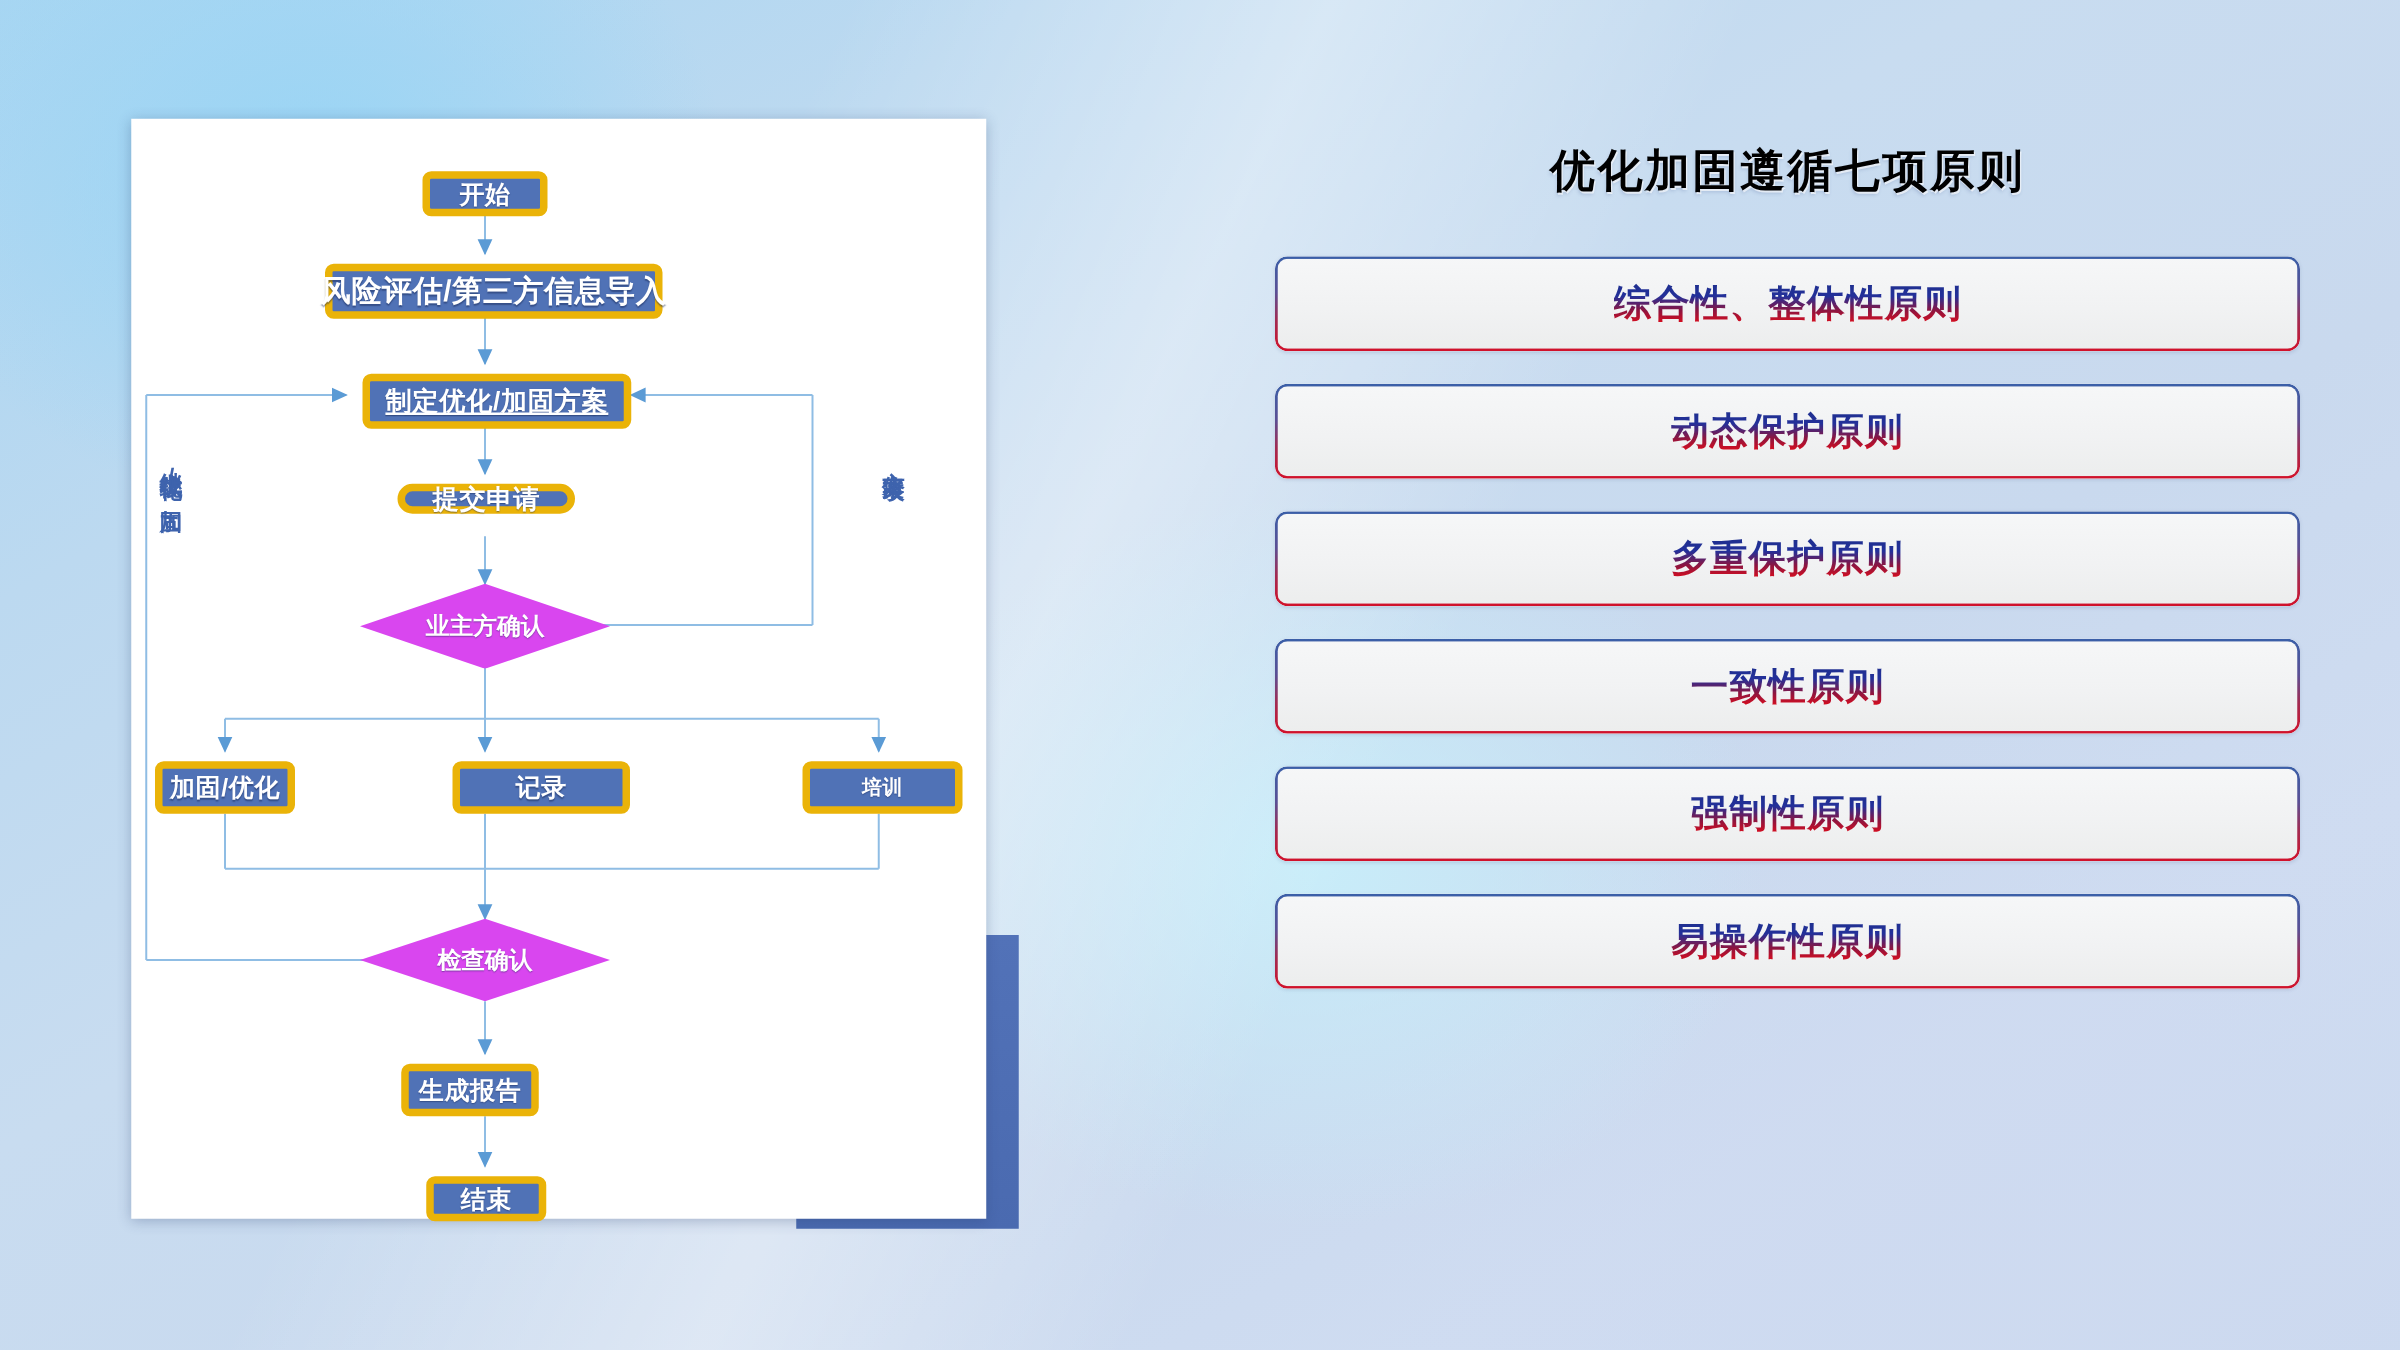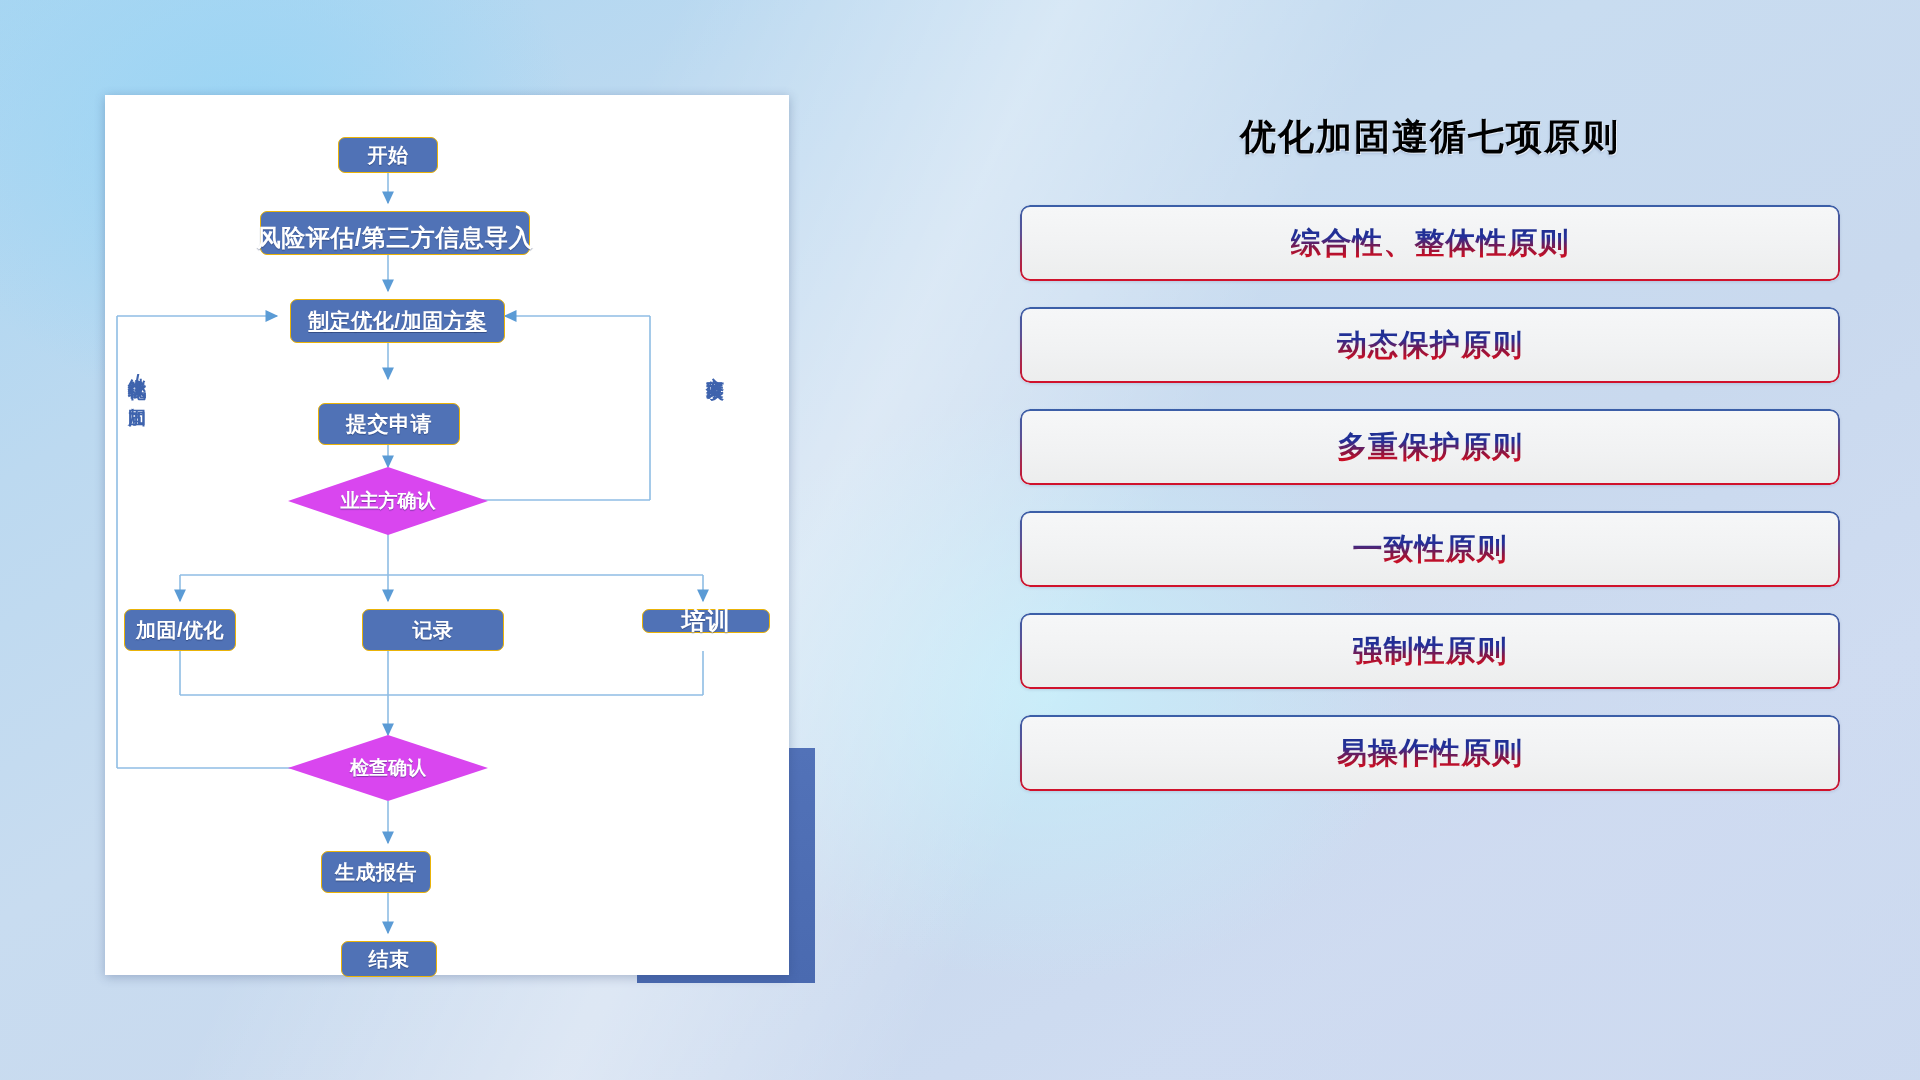--- a/index.html
+++ b/index.html
@@ -33,21 +33,21 @@
   #card{
     position:absolute;left:105px;top:95px;width:684px;height:880px;
     background:#ffffff;
     box-shadow:0 2px 10px rgba(40,60,110,.30);
   }
 
   
   #flow{position:absolute;inset:0;}
   .node{
     position:absolute;box-sizing:border-box;
-    background:#5072b6;border:1px solid #eab308;border-radius:7px;
+    background:#5072b6;border:6px solid #eab308;border-radius:7px;
     color:#ffffff;font-weight:bold;
     display:flex;align-items:center;justify-content:center;
     text-shadow:0 1px 1px rgba(20,35,80,.45);
     letter-spacing:.5px;white-space:nowrap;
   }
   .diamond{
     position:absolute;
     display:flex;align-items:center;justify-content:center;
     color:#ffffff;font-weight:bold;
     text-shadow:0 1px 1px rgba(20,35,80,.45);
@@ -150,37 +150,37 @@
     </div>
 
     <div class="node" style="left:155px;top:116px;width:270px;height:44px;font-size:24px;align-items:flex-end;">
       <span>风险评估/第三方信息导入</span>
     </div>
 
     <div class="node" style="left:185px;top:204px;width:215px;height:44px;font-size:21px;text-decoration:underline;">
       <span>制定优化/加固方案</span>
     </div>
 
-    <div class="node" style="left:213px;top:308px;width:142px;height:42px;font-size:21px;">
+    <div class="node" style="left:213px;top:292px;width:142px;height:24px;font-size:21px;border-radius:16px;">
       <span>提交申请</span>
     </div>
 
     <div class="diamond" style="left:183px;top:372px;width:200px;height:68px;font-size:19px;">
       <span>业主方确认</span>
     </div>
 
     <div class="node" style="left:19px;top:514px;width:112px;height:42px;font-size:20px;">
       <span>加固/优化</span>
     </div>
 
     <div class="node" style="left:213px;top:514px;width:142px;height:42px;font-size:20px;margin-left:44px;">
       <span>记录</span>
     </div>
 
-    <div class="node" style="left:537px;top:514px;width:128px;height:24px;font-size:24px;">
+    <div class="node" style="left:537px;top:514px;width:128px;height:42px;font-size:16px;">
       <span>培训</span>
     </div>
 
     <div class="diamond" style="left:183px;top:640px;width:200px;height:66px;font-size:19px;">
       <span>检查确认</span>
     </div>
 
     <div class="node" style="left:216px;top:756px;width:110px;height:42px;font-size:20px;">
       <span>生成报告</span>
     </div>

